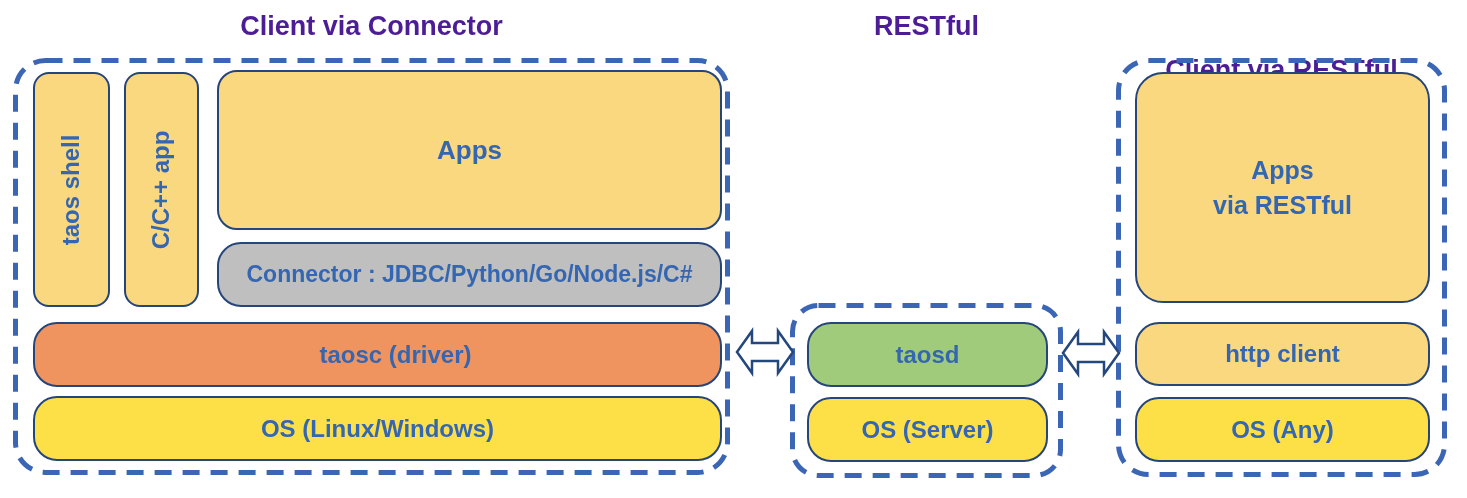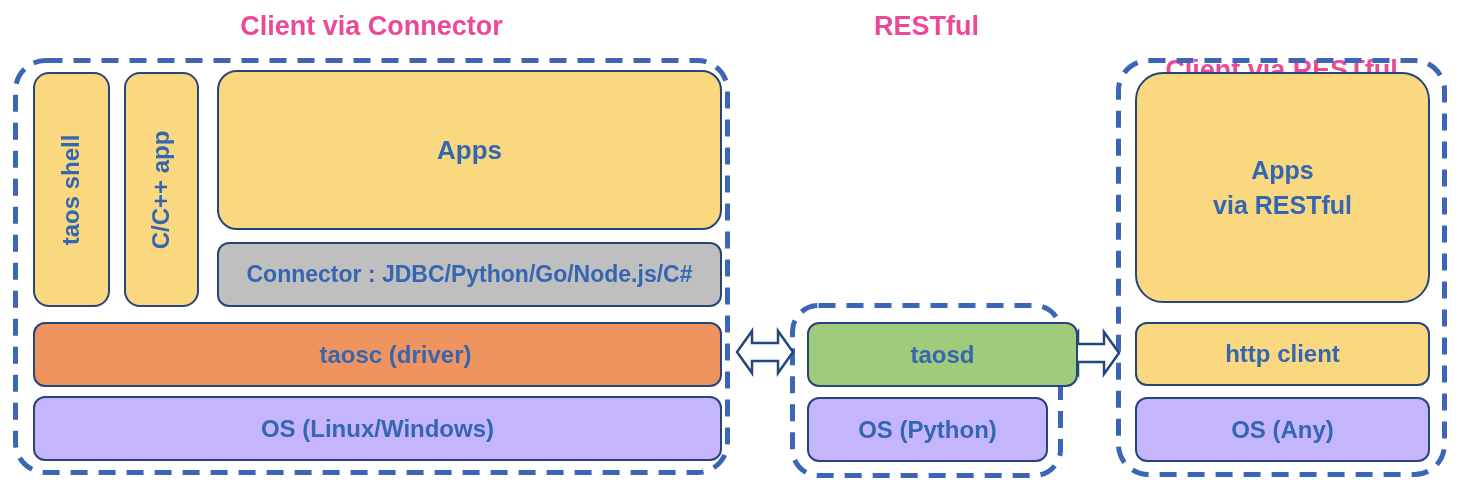--- a/index.html
+++ b/index.html
@@ -6,37 +6,37 @@
   .canvas{
     position:relative;
     width:1467px;height:498px;
     background:#ffffff;
     font-family:"Liberation Sans",sans-serif;
     overflow:hidden;
   }
   .panel-title{
     position:absolute;top:8px;height:36px;
     display:flex;align-items:center;justify-content:center;
-    font-size:27px;font-weight:bold;color:#ec4899;
+    font-size:27px;font-weight:bold;color:#4c1d95;
     letter-spacing:0px;
   }
   .svg-layer{position:absolute;left:0;top:0;width:1467px;height:498px;}
   .box{
     position:absolute;
     border:2px solid #26457A;
-    border-radius:12px;
+    border-radius:24px;
     display:flex;align-items:center;justify-content:center;
     font-size:24px;font-weight:bold;color:#3566B2;
     text-align:center;
     box-sizing:border-box;
   }
   .yellow{background:#FAD87F;}
   .gray{background:#BFBFBF;}
   .orange{background:#F0945F;padding-left:36px;}
-  .blue{background:#c4b5fd;}
+  .blue{background:#fde047;}
   .green{background:#A0CB7A;}
   .vlabel{transform:rotate(-90deg);white-space:nowrap;}
   .multiline{white-space:pre-line;line-height:1.4;font-size:25px;}
   .connector-label{font-size:23px;}
 </style>
 </head>
 <body>
 
 <div class="canvas">
 
@@ -69,25 +69,25 @@
   <div class="box gray connector-label" style="left:217px;top:242px;width:505px;height:65px;">
     <span>Connector : JDBC/Python/Go/Node.js/C#</span>
   </div>
   <div class="box orange" style="left:33px;top:322px;width:689px;height:65px;">
     <span>taosc (driver)</span>
   </div>
   <div class="box blue" style="left:33px;top:396px;width:689px;height:65px;">
     <span>OS (Linux/Windows)</span>
   </div>
 
-  <div class="box green" style="left:807px;top:322px;width:271px;height:65px;">
+  <div class="box green" style="left:807px;top:322px;width:241px;height:65px;">
     <span>taosd</span>
   </div>
   <div class="box blue" style="left:807px;top:397px;width:241px;height:65px;">
-    <span>OS (Python)</span>
+    <span>OS (Server)</span>
   </div>
 
   <div class="box yellow multiline" style="left:1135px;top:72px;width:295px;height:231px;border-radius:28px;">
     <span>Apps
 via RESTful</span>
   </div>
   <div class="box blue" style="left:1135px;top:397px;width:295px;height:65px;">
     <span>OS (Any)</span>
   </div>
   <div class="box yellow" style="left:1135px;top:322px;width:295px;height:64px;">

